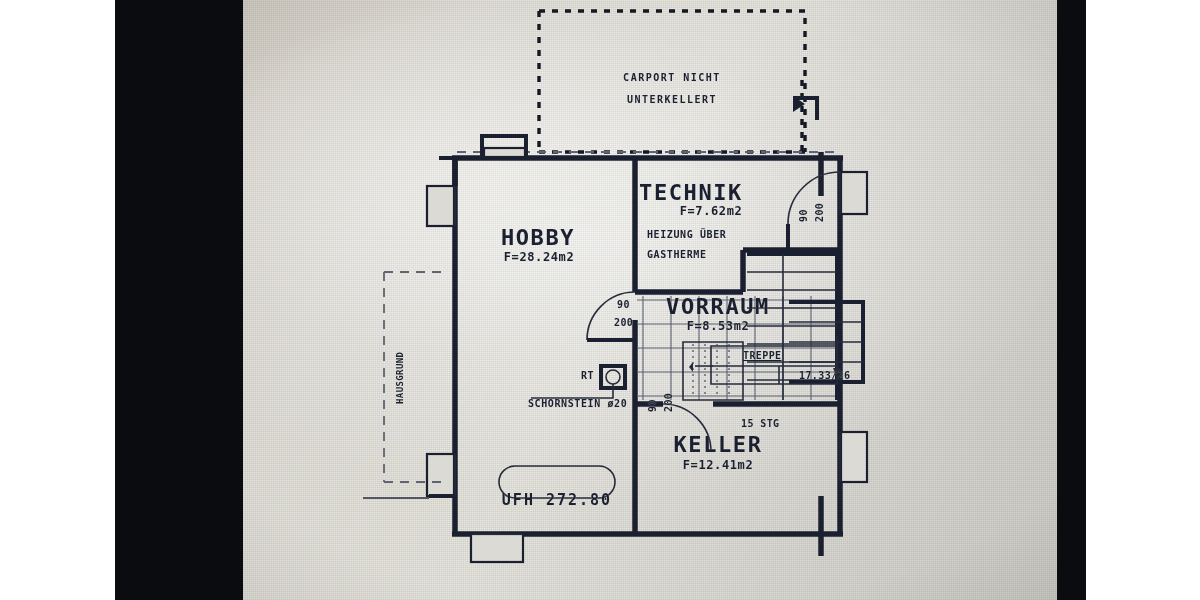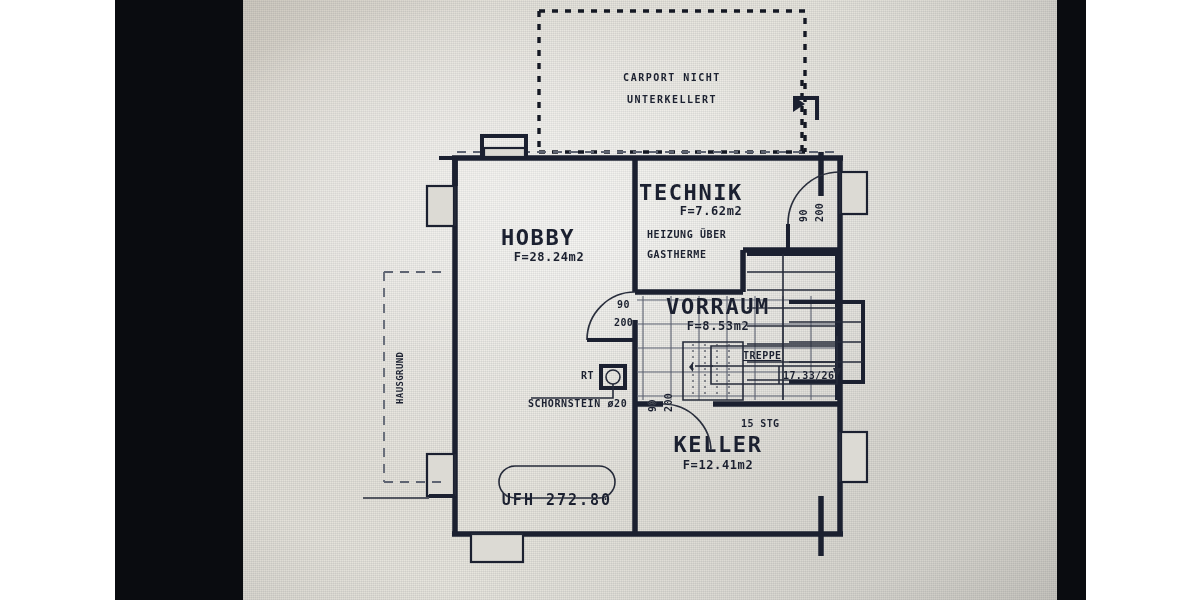--- a/index.html
+++ b/index.html
@@ -275,36 +275,36 @@
       <g>
         <path class="thin" d="M 120 498 L 186 498"></path>
         <path class="wi" d="M 186 496 L 212 496"></path>
       </g>
     </svg>
 
     <div class="lbl carport center" style="left:429px; top:72px;">CARPORT NICHT</div>
     <div class="lbl carport center" style="left:429px; top:94px;">UNTERKELLERT</div>
 
     <div class="lbl room-name center" style="left:295px; top:225px;">HOBBY</div>
-    <div class="lbl room-area center" style="left:306px; top:250px;">F=28.24m2</div>
+    <div class="lbl room-area center" style="left:296px; top:250px;">F=28.24m2</div>
 
     <div class="lbl room-name center" style="left:448px; top:180px;">TECHNIK</div>
     <div class="lbl room-area center" style="left:468px; top:204px;">F=7.62m2</div>
     <div class="lbl note" style="left:404px; top:229px;">HEIZUNG ÜBER</div>
     <div class="lbl note" style="left:404px; top:249px;text-align:right;">GASTHERME</div>
 
     <div class="lbl room-name center" style="left:475px; top:294px;text-align:center;">VORRAUM</div>
     <div class="lbl room-area center" style="left:475px; top:319px;">F=8.53m2</div>
 
     <div class="lbl room-name center" style="left:475px; top:432px;">KELLER</div>
     <div class="lbl room-area center" style="left:475px; top:458px;text-align:center;">F=12.41m2</div>
 
     <div class="lbl tiny" style="left:500px; top:350px;text-decoration:underline;">TREPPE</div>
     <div class="lbl tiny" style="left:498px; top:370px;margin-top:48px;">15 STG</div>
-    <div class="lbl tiny" style="left:540px; top:370px;">17.33/26</div>
+    <div class="lbl tiny" style="left:540px; top:370px;padding-left:16px;">17.33/26</div>
 
     <div class="lbl tiny rot90" style="left:555px; top:222px;">90</div>
     <div class="lbl tiny rot90" style="left:571px; top:222px;">200</div>
 
     <div class="lbl tiny" style="left:374px; top:299px;">90</div>
     <div class="lbl tiny" style="left:371px; top:317px;">200</div>
 
     <div class="lbl tiny rot90" style="left:404px; top:412px;">90</div>
     <div class="lbl tiny rot90" style="left:420px; top:412px;">200</div>
 

